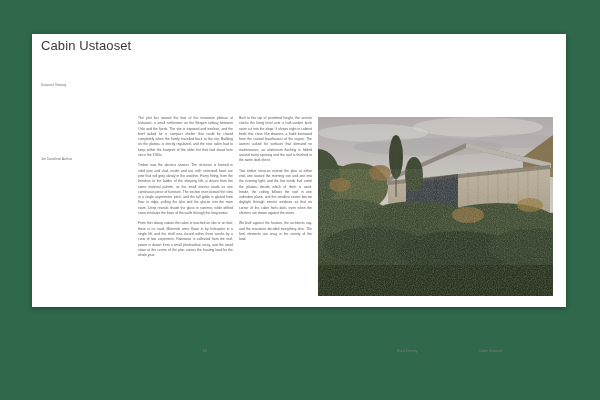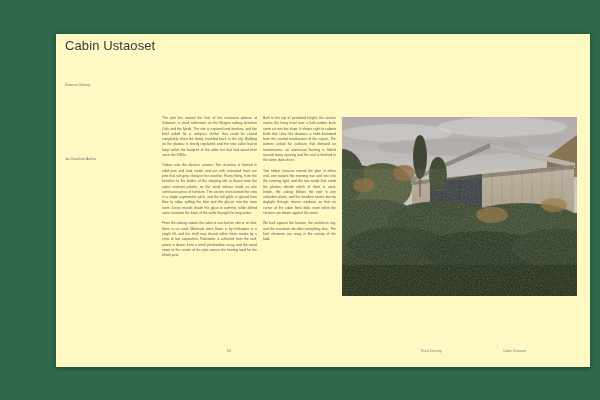--- a/index.html
+++ b/index.html
@@ -2,24 +2,23 @@
 <html><head>
 <meta charset="utf-8">
 <style>
   html,body{margin:0;padding:0;}
   body{
     width:600px;height:400px;overflow:hidden;position:relative;
     background:#2f684a;
     font-family:"Liberation Sans","DejaVu Sans",sans-serif;
   }
   .page{
-    position:absolute;left:32px;top:34px;width:534px;height:333px;
-    background:#fef9c3;
+    position:absolute;left:32px;top:34px;width:534px;height:273px;
+    background:#ffffff;
     box-shadow:0 1px 5px rgba(0,0,0,0.35);
-    margin-left:24px;
   }
   .title{
     position:absolute;left:9px;top:4px;margin:0;
     font-size:13px;font-weight:500;color:#383838;letter-spacing:0.1px;
   }
   .note{
     position:absolute;left:9px;width:70px;
     font-size:3.2px;line-height:4.4px;color:#6f6f6f;
   }
   .note-location{top:49px;}

